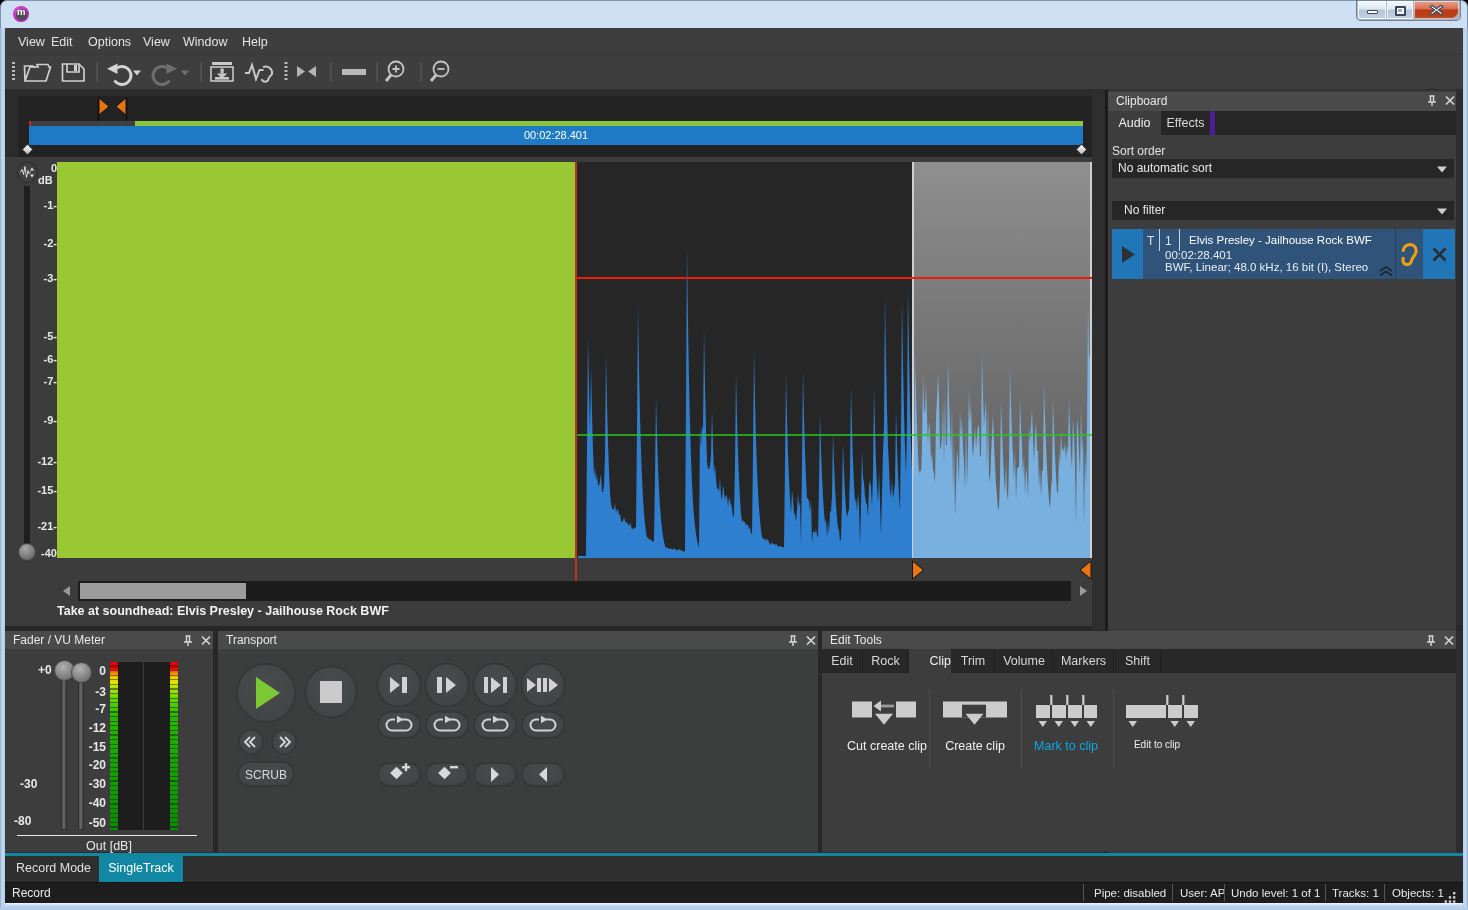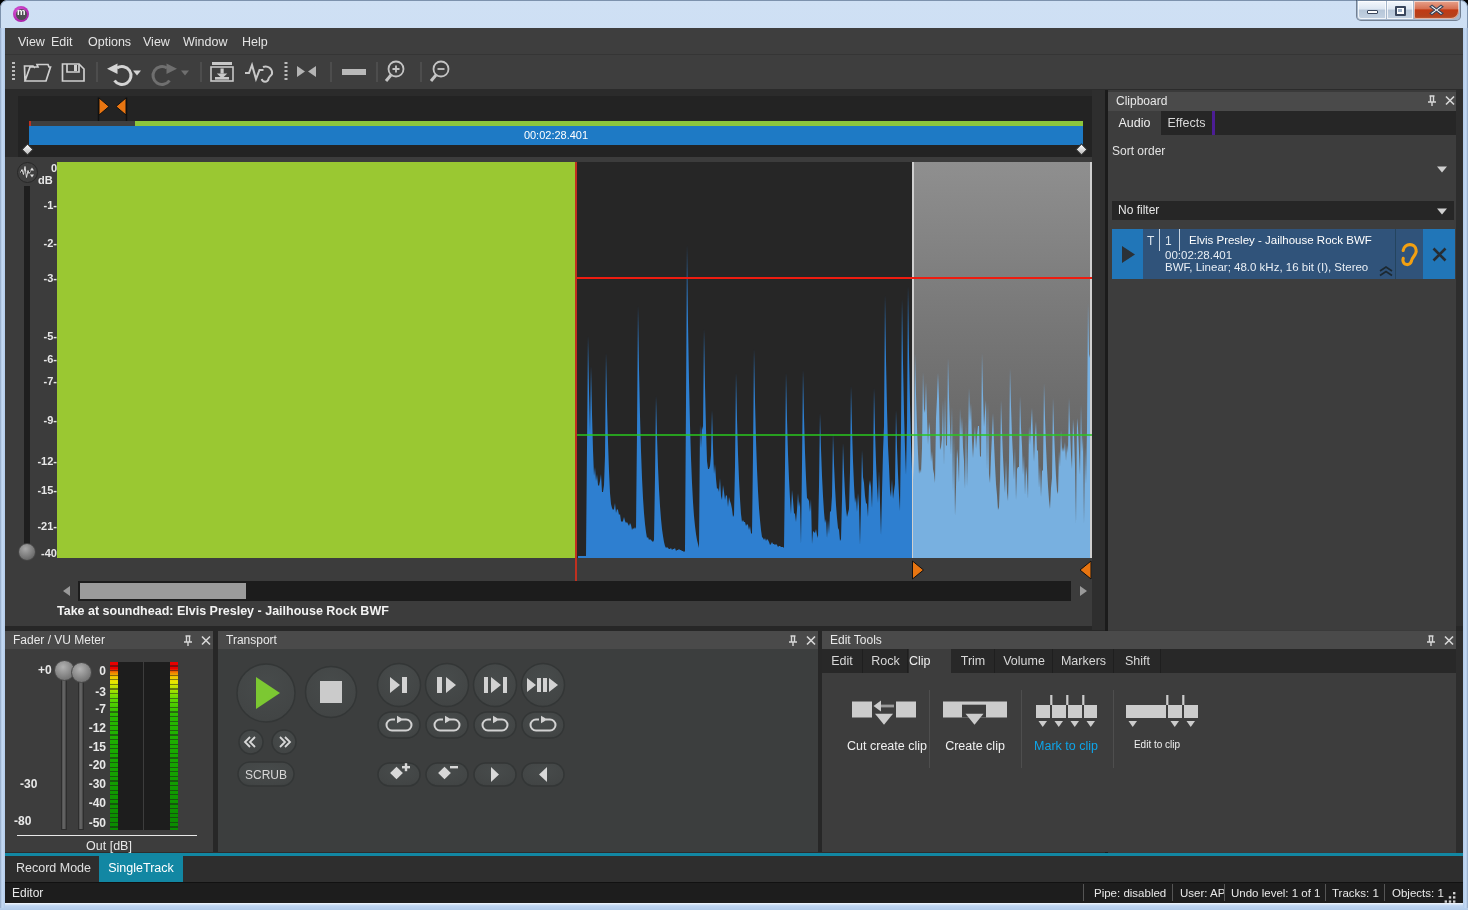--- a/index.html
+++ b/index.html
@@ -205,29 +205,30 @@
 <div class="a" style="left:1116px;top:94px;font-size:12px;color:#e8e8e8">Clipboard</div>
 <svg class="a" style="left:1426px;top:95px" width="30" height="12" viewBox="0 0 30 12">
 <g stroke="#d8d8d8" stroke-width="1.4" fill="none">
 <path d="M3.5 1 h5 M4.5 1 v6 M7.5 1 v6 M2 7 h8 M6 7 v4"></path>
 <path d="M20 1.5 l8 8 M28 1.5 l-8 8" stroke-width="1.6"></path>
 </g>
 </svg>
 
 <div class="a" style="left:1108px;top:111px;width:348px;height:24px;background:#262626"></div>
 <div class="a" style="left:1108px;top:111px;width:53px;height:24px;background:#3d3d3d;color:#efefef;font-size:12.5px;text-align:center;line-height:24px">Audio</div>
-<div class="a" style="left:1161px;top:111px;width:54px;height:24px;border-right:3px solid #4c1d95;color:#d8d8d8;font-size:12.5px;text-align:center;line-height:24px">Effects</div>
+<div class="a" style="left:1161px;top:111px;width:54px;height:24px;border-right:5px solid #4c1d95;color:#d8d8d8;font-size:12.5px;text-align:center;line-height:24px">Effects</div>
 
 <div class="a" style="left:1108px;top:135px;width:348px;height:495px;background:#3d3d3d"></div>
 <div class="a" style="left:1112px;top:144px;font-size:12px;color:#e2e2e2">Sort order</div>
+<div class="a" style="left:1112px;top:159px;width:342px;height:19px;background:#262626;color:#e8e8e8;font-size:12px;line-height:19px"><span style="margin-left:6px">No automatic sort</span></div>
 <svg class="a" style="left:1436px;top:166px" width="12" height="7" viewBox="0 0 12 7">
       <path d="M1 0.5 h10 l-5 6 z" fill="#cfcfcf"></path>
     </svg>
 <div class="a" style="left:1112px;top:201px;font-size:16px;color:#7dd3fc">Filter</div>
-<div class="a" style="left:1112px;top:201px;width:342px;height:19px;background:#262626;color:#e8e8e8;font-size:12px;line-height:19px"><span style="margin-left:6px">No filter</span></div>
+<div class="a" style="left:1112px;top:201px;width:342px;height:19px;background:#262626;color:#e8e8e8;font-size:12px;line-height:19px"><span style="margin-left:12px">No filter</span></div>
 <svg class="a" style="left:1436px;top:208px" width="12" height="7" viewBox="0 0 12 7">
       <path d="M1 0.5 h10 l-5 6 z" fill="#cfcfcf"></path>
     </svg>
 
 <div class="a" style="left:1112px;top:229px;width:343px;height:50px;background:#30537a"></div>
 <div class="a" style="left:1112px;top:229px;width:31px;height:50px;background:#2176b8"></div>
 <svg class="a" style="left:1121px;top:246px" width="15" height="17" viewBox="0 0 15 17">
       <path d="M1 0 l13 8.5 -13 8.5 z" fill="#2b3137"></path>
     </svg>
 <div class="a" style="left:1147px;top:234px;font-size:12px;color:#dde6ee">T</div>
@@ -383,21 +384,21 @@
 <svg class="a" style="left:1426px;top:635px" width="28" height="12" viewBox="0 0 28 12">
 <g stroke="#d8d8d8" stroke-width="1.4" fill="none">
 <path d="M2.5 1 h5 M3.5 1 v6 M6.5 1 v6 M1 7 h8 M5 7 v4"></path>
 <path d="M19 1.5 l8 8 M27 1.5 l-8 8" stroke-width="1.6"></path>
 </g>
 </svg>
 
 <div class="a" style="left:822px;top:649px;width:634px;height:24px;background:#282828"></div>
 <div class="a ettab" style="left:822px;width:41px">Edit</div>
 <div class="a ettab" style="left:864px;width:44px">Rock</div>
-<div class="a" style="left:909px;top:649px;width:42px;height:24px;background:#3d3d3d;font-size:12.5px;color:#f0f0f0;text-align:left;line-height:24px">Clip</div>
+<div class="a" style="left:909px;top:649px;width:42px;height:24px;background:#3d3d3d;font-size:12.5px;color:#f0f0f0;text-align:right;line-height:24px">Clip</div>
 <div class="a ettab" style="left:952px;width:43px">Trim</div>
 <div class="a ettab" style="left:996px;width:57px">Volume</div>
 <div class="a ettab" style="left:1054px;width:60px">Markers</div>
 <div class="a ettab" style="left:1115px;width:46px">Shift</div>
 
 <svg class="a" style="left:840px;top:695px" width="380" height="40" viewBox="0 0 380 40">
 <g fill="#cccccc">
 
 <rect x="12" y="6.5" width="20" height="16"></rect>
 <rect x="56" y="6.5" width="20" height="16"></rect>
@@ -438,21 +439,21 @@
 <div class="a" style="left:929px;top:690px;width:1px;height:78px;background:#4e4e4e"></div>
 <div class="a" style="left:1021px;top:690px;width:1px;height:78px;background:#4e4e4e"></div>
 <div class="a" style="left:1113px;top:690px;width:1px;height:78px;background:#4e4e4e"></div>
 
 <div class="a" style="left:5px;top:853px;width:1458px;height:3px;background:#1287a3"></div>
 <div class="a" style="left:5px;top:856px;width:1458px;height:26px;background:#2e2e2e"></div>
 <div class="a" style="left:8px;top:856px;width:91px;height:26px;background:#2e2e2e;color:#e0e0e0;font-size:12.5px;text-align:center;line-height:25px">Record Mode</div>
 <div class="a" style="left:99px;top:856px;width:84px;height:26px;background:#1287a3;color:#fff;font-size:12.5px;text-align:center;line-height:25px">SingleTrack</div>
 
 <div class="a" style="left:5px;top:882px;width:1458px;height:21px;background:#1d1d1d;border-top:1px solid #111"></div>
-<div class="a" style="left:12px;top:886px;font-size:12px;color:#e8e8e8">Editor</div>
+<div class="a" style="left:12px;top:886px;font-size:12px;color:#e8e8e8">Record</div>
 <div class="a stsep" style="left:1083px"></div>
 <div class="a stxt" style="left:1094px">Pipe: disabled</div>
 <div class="a stsep" style="left:1172px"></div>
 <div class="a stxt" style="left:1180px">User: AP</div>
 <div class="a stsep" style="left:1224px"></div>
 <div class="a stxt" style="left:1231px">Undo level: 1 of 1</div>
 <div class="a stsep" style="left:1325px"></div>
 <div class="a stxt" style="left:1332px">Tracks: 1</div>
 <div class="a stsep" style="left:1384px"></div>
 <div class="a stxt" style="left:1392px">Objects: 1</div>

